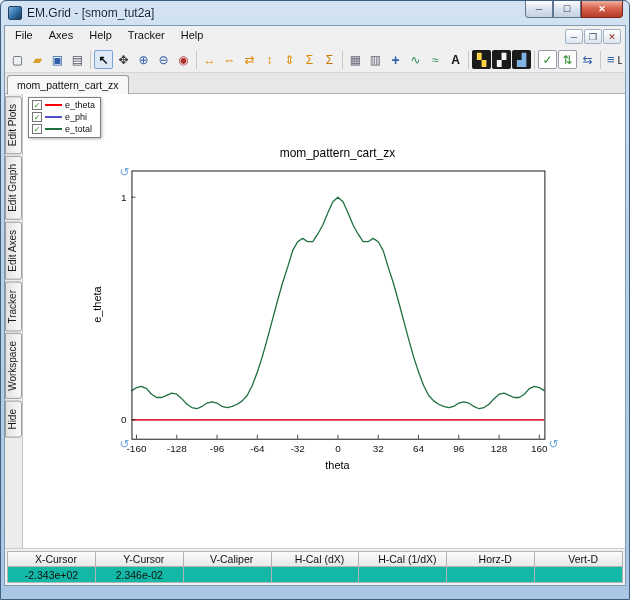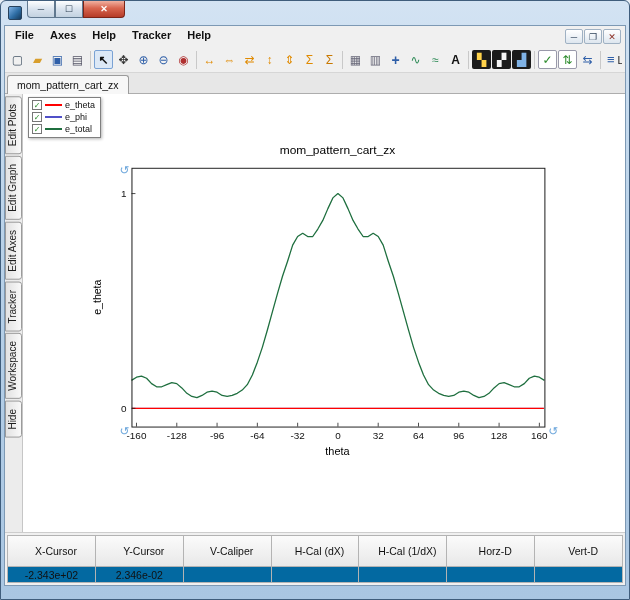--- a/index.html
+++ b/index.html
@@ -19,21 +19,21 @@
     border:1px solid #60788f;border-top:none;background:linear-gradient(#fdfeff,#d9e3ee 50%,#c3d2e0);}
   .winbtn:first-child{border-radius:0 0 0 4px;}
   .winbtn.close{width:42px;border-radius:0 0 4px 0;color:#fff;font-weight:bold;
     background:linear-gradient(#f0b0a0,#d8654f 45%,#b53c28);border-color:#7c2417;}
   
   .app-frame{flex:1 1 auto;margin:0 3px;background:#f0f0f0;border:1px solid #7d99b4;
     display:flex;flex-direction:column;min-height:0;}
   .footer{height:13px;flex:0 0 auto;}
   
   .menubar{height:21px;display:flex;align-items:center;background:#f0f0f0;padding:0 2px;flex:0 0 auto;}
-  .menu-items{display:flex;height:100%;font-weight:bold;}
+  .menu-items{display:flex;height:100%;}
   .menu-item{padding:3px 8px;font-size:11px;color:#111;cursor:pointer;}
   .mdi-controls{margin-left:auto;display:flex;align-items:center;padding-right:2px;}
   .mdi-btn{width:18px;height:15px;margin-left:1px;display:flex;align-items:center;justify-content:center;
     font-size:9px;color:#30435a;background:linear-gradient(#ffffff,#dde6ef);
     border:1px solid #9fb1c3;border-radius:2px;cursor:pointer;}
   .mdi-btn.mdi-close-button{color:#8c2f23;}
   
   .toolbar{height:26px;display:flex;align-items:center;gap:1px;padding:2px 3px;
     border-bottom:1px solid #d6d6d6;background:#f0f0f0;overflow:hidden;flex:0 0 auto;}
   .tb-btn{width:19px;height:19px;flex:0 0 auto;display:flex;align-items:center;justify-content:center;
@@ -64,34 +64,35 @@
   .legend{position:absolute;left:5px;top:3px;z-index:4;background:#fff;border:1px solid #7f7f7f;
     box-shadow:1px 1px 3px rgba(0,0,0,.3);padding:2px 5px 3px 3px;display:flex;flex-direction:column;gap:2px;}
   .legend-row{display:flex;align-items:center;gap:3px;cursor:pointer;}
   .legend-check{width:10px;height:10px;border:1px solid #767676;background:#fff;color:#2a8a2a;
     font-size:8px;line-height:9px;text-align:center;flex:0 0 auto;}
   .legend-line{width:17px;height:0;border-top:2px solid #000;flex:0 0 auto;}
   .legend-label{font-size:9px;color:#111;}
   
   .statusbar{background:#f0f0f0;border-top:1px solid #cdcdcd;padding:2px;flex:0 0 auto;}
   .sb-row{display:flex;}
-  .sb-h{flex:1;height:32px;display:flex;align-items:center;justify-content:center;font-size:10.5px;color:#111;
+  .sb-h{flex:1;height:16px;display:flex;align-items:center;justify-content:center;font-size:10.5px;color:#111;
     background:linear-gradient(#fbfbfb,#e8e8e8);border:1px solid #b3b3b3;border-left:none;padding-left:9px;}
   .sb-h:first-child{border-left:1px solid #b3b3b3;}
   .sb-v{flex:1;height:16px;display:flex;align-items:center;justify-content:center;font-size:10.5px;color:#111;
-    background:#0369a1;border:1px solid #b3b3b3;border-top:none;border-left:none;}
+    background:#14b8a6;border:1px solid #b3b3b3;border-top:none;border-left:none;}
   .sb-v:first-child{border-left:1px solid #b3b3b3;}
 </style>
 </head>
 <body>
 
 <div class="window">
 
   <div class="titlebar">
     <div class="app-icon"></div>
+    <div class="title-text">EM.Grid - [smom_tut2a]</div>
     <div class="winbtns" id="winbtns">
         <div class="winbtn">─</div>
         <div class="winbtn">☐</div>
         <div class="winbtn close">✕</div>
       </div>
   </div>
 
   <div class="app-frame">
 
     <div class="menubar">

